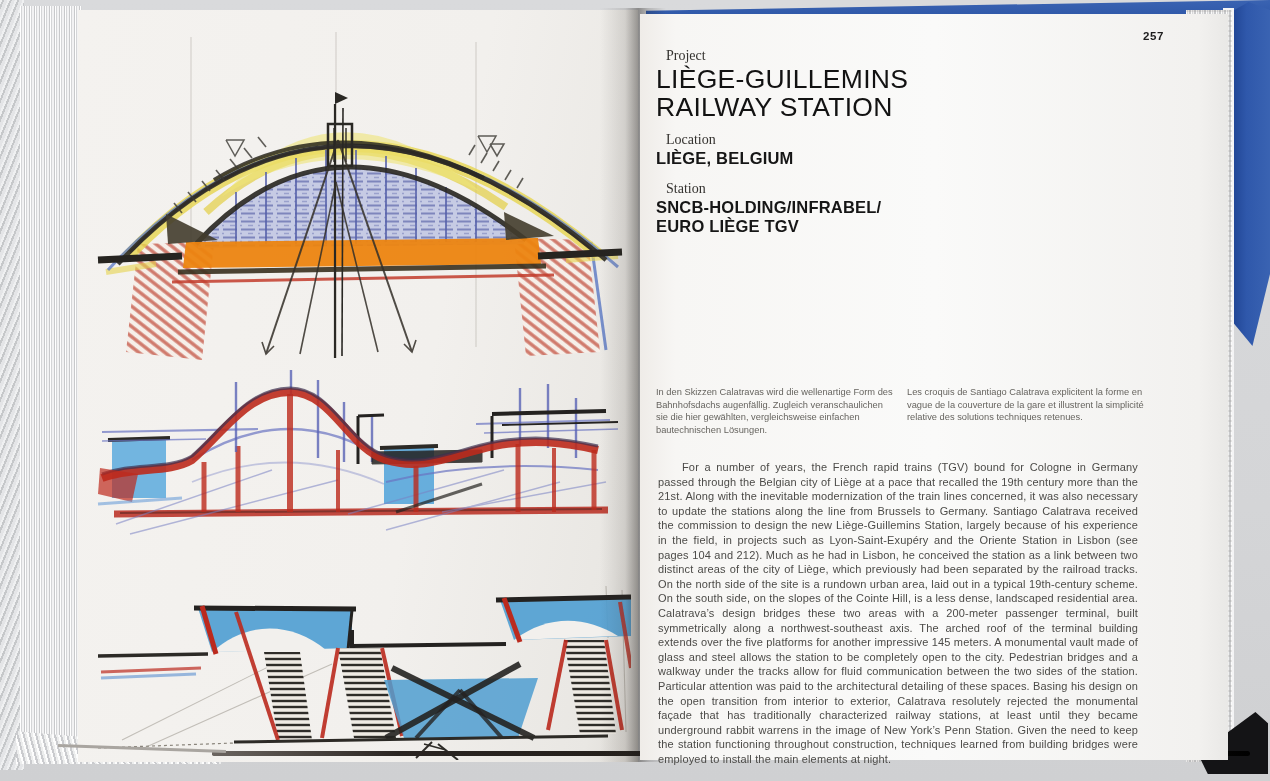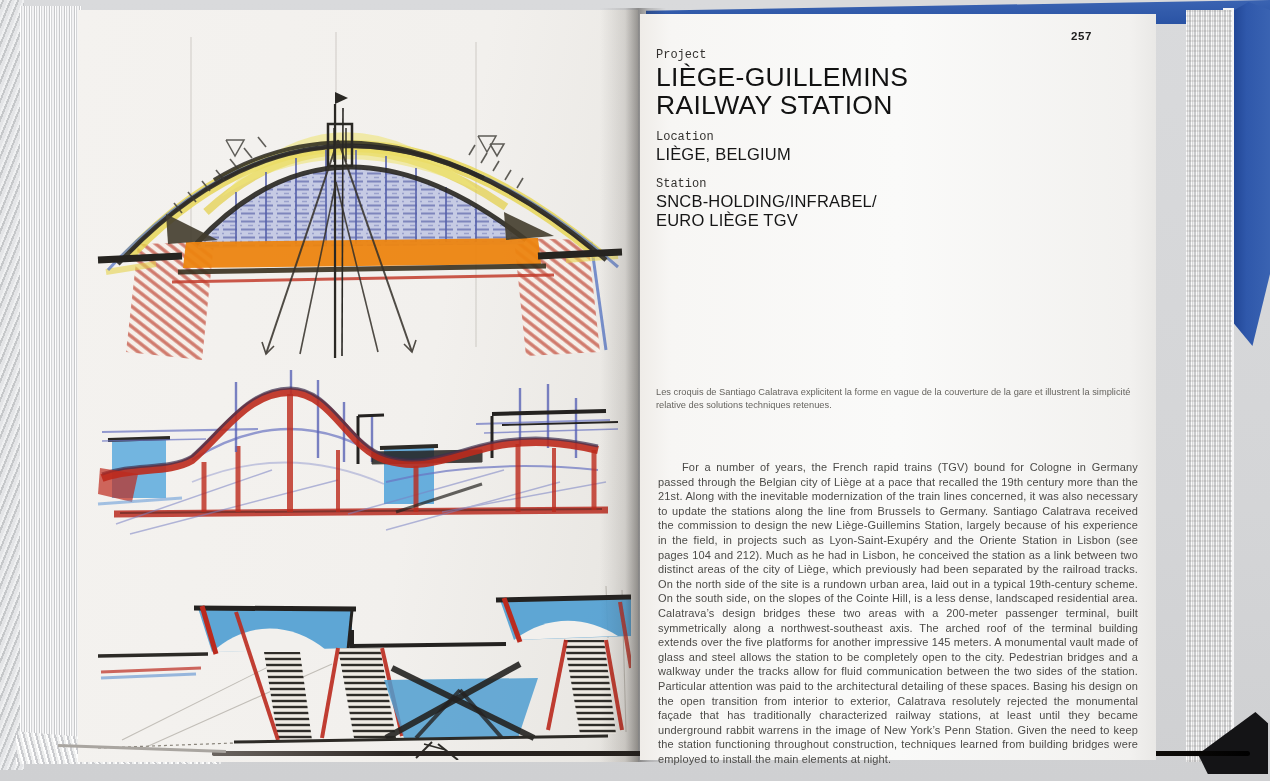--- a/index.html
+++ b/index.html
@@ -29,33 +29,33 @@
       repeating-linear-gradient(90deg,#fbfbfb 0 1px,#d8d8da 1px 2px,#efefef 2px 3px,#c9cacc 3px 5px);}
   .br-corner{left:1198px;top:712px;width:70px;height:62px;background:#141416;
     clip-path:polygon(0 68%,82% 0,100% 18%,100% 100%,14% 100%);}
   .bottom-line{left:212px;top:751px;width:1038px;height:5px;border-radius:2px 3px 3px 2px;
     background:linear-gradient(90deg,#6b6560,#2a2522 18%,#17140f 85%,#000);}
   .bottom-line2{left:58px;top:747px;width:168px;height:3px;background:#a9a5a0;transform:rotate(2deg);}
 
   
   .left-page{left:78px;top:10px;width:560px;height:752px;
     background:linear-gradient(100deg,#f4f2ef 0%,#f2f0ed 60%,#e9e7e3 92%,#dedbd6 100%);}
-  .right-page{left:640px;top:14px;width:516px;height:746px;
+  .right-page{left:640px;top:14px;width:588px;height:746px;
     background:linear-gradient(90deg,#efece8 0,#f7f6f4 6%,#fafaf9 50%,#f2f1ef 95%,#e9e8e6 100%);}
   .gutter{left:600px;top:8px;width:66px;height:754px;z-index:4;pointer-events:none;
     background:linear-gradient(90deg,rgba(50,45,40,0) 0%,rgba(50,45,40,.14) 38%,rgba(30,27,24,.42) 58%,rgba(30,27,24,.18) 74%,rgba(50,45,40,0) 100%);}
 
   
   .z5{z-index:5;}
   .page-num{position:absolute;top:16px;right:64px;font-size:11.5px;font-weight:bold;
     letter-spacing:.6px;color:#1c1c1c;}
   .rp-header{position:absolute;left:16px;top:34px;width:486px;color:#141414;}
-  .lbl{font-family:Liberation Mono, monospace;font-size:12px;color:#33312e;margin:0 0 1px 0;}
+  .lbl{font-family:Liberation Serif, serif;font-size:14px;color:#33312e;margin:0 0 1px 10px;}
   .ttl{font-size:26.5px;line-height:28px;font-weight:normal;letter-spacing:.3px;color:#121212;}
-  .sub{font-size:16.5px;line-height:19px;font-weight:normal;letter-spacing:.2px;color:#161616;}
+  .sub{font-size:16.5px;line-height:19px;font-weight:bold;letter-spacing:.2px;color:#161616;}
   .gap10{height:11px;} .gap12{height:13px;}
   .rp-captions{position:absolute;left:16px;top:372px;width:488px;display:flex;gap:14px;}
   .cap{flex:1;font-size:9.3px;line-height:12.6px;color:#66645f;}
   .rp-body{position:absolute;left:16px;top:444px;width:484px;font-size:11px;line-height:14.6px;
     color:#4b4a47;text-align:justify;letter-spacing:.15px;}
   .rp-body p{margin:2px;text-indent:24px;}
 
   .sk{position:absolute;}
   svg{display:block;}
 </style>
@@ -305,20 +305,21 @@
       <div class="gap10"></div>
       <div class="lbl">Location</div>
       <div class="sub">LIÈGE, BELGIUM</div>
       <div class="gap12"></div>
       <div class="lbl">Station</div>
       <div class="sub">SNCB-HOLDING/INFRABEL/</div>
       <div class="sub">EURO LIÈGE TGV</div>
     </div>
 
     <div class="rp-captions">
+      <div class="cap">In den Skizzen Calatravas wird die wellenartige Form des Bahnhofsdachs augenfällig. Zugleich veranschaulichen sie die hier gewählten, vergleichsweise einfachen bautechnischen Lösungen.</div>
       <div class="cap">Les croquis de Santiago Calatrava explicitent la forme en vague de la couverture de la gare et illustrent la simplicité relative des solutions techniques retenues.</div>
     </div>
 
     <div class="rp-body">
       <p>For a number of years, the French rapid trains (TGV) bound for Cologne in Germany passed through the Belgian city of Liège at a pace that recalled the 19th century more than the 21st. Along with the inevitable modernization of the train lines concerned, it was also necessary to update the stations along the line from Brussels to Germany. Santiago Calatrava received the commission to design the new Liège-Guillemins Station, largely because of his experience in the field, in projects such as Lyon-Saint-Exupéry and the Oriente Station in Lisbon (see pages 104 and 212). Much as he had in Lisbon, he conceived the station as a link between two distinct areas of the city of Liège, which previously had been separated by the railroad tracks. On the north side of the site is a rundown urban area, laid out in a typical 19th-century scheme. On the south side, on the slopes of the Cointe Hill, is a less dense, landscaped residential area. Calatrava’s design bridges these two areas with a 200-meter passenger terminal, built symmetrically along a northwest-southeast axis. The arched roof of the terminal building extends over the five platforms for another impressive 145 meters. A monumental vault made of glass and steel allows the station to be completely open to the city. Pedestrian bridges and a walkway under the tracks allow for fluid communication between the two sides of the station. Particular attention was paid to the architectural detailing of these spaces. Basing his design on the open transition from interior to exterior, Calatrava resolutely rejected the monumental façade that has traditionally characterized railway stations, at least until they became underground rabbit warrens in the image of New York’s Penn Station. Given the need to keep the station functioning throughout construction, techniques learned from building bridges were employed to install the main elements at night.</p>
     </div>
   </div>
 
   <div class="abs gutter"></div>
   <div class="abs br-corner"></div>

